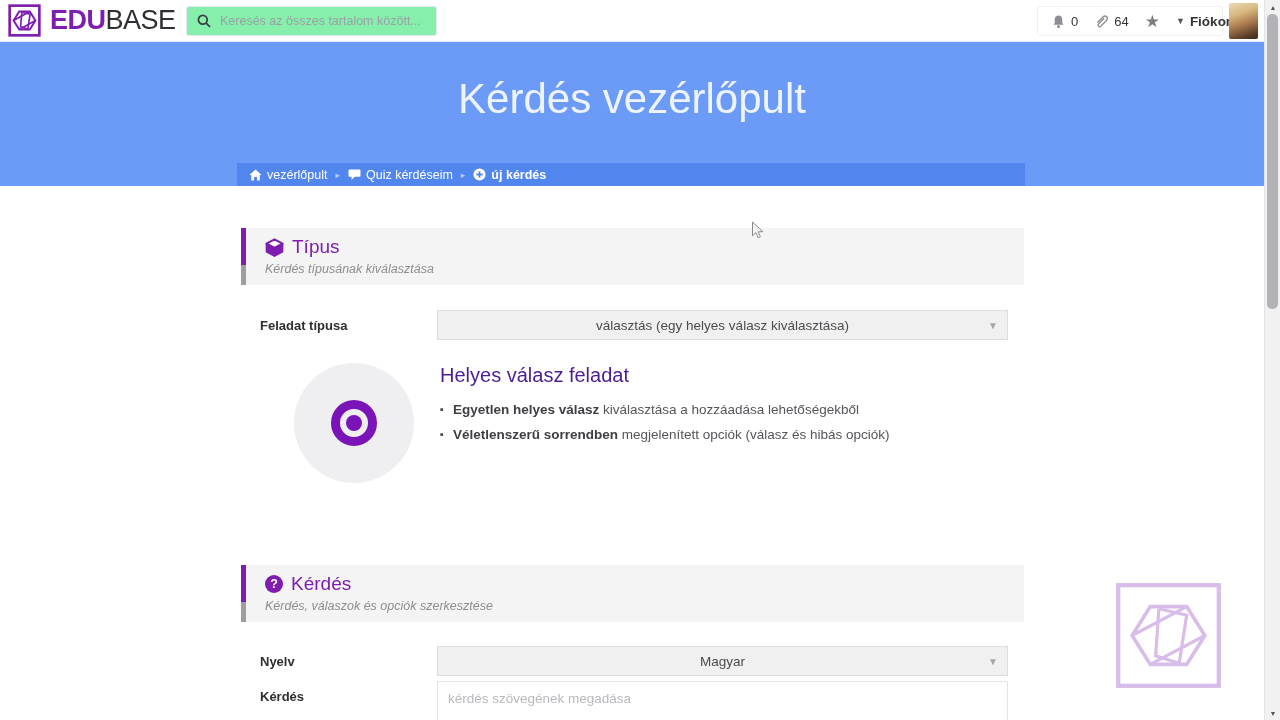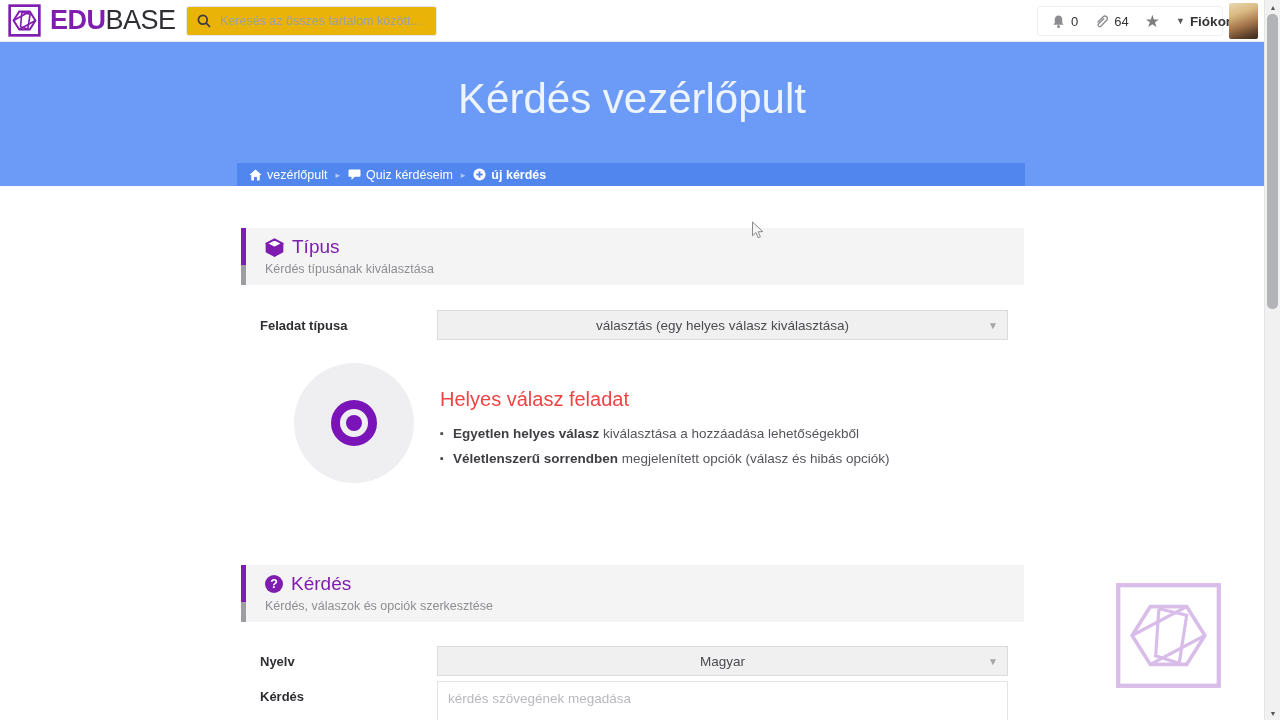--- a/index.html
+++ b/index.html
@@ -7,21 +7,21 @@
   body { font-family:"Liberation Sans", sans-serif; background:#ffffff; position:relative; }
 
   
   .app-header { position:absolute; top:0; left:0; width:1264px; height:42px; background:#ffffff;
                 border-bottom:1px solid #e7e9ec; display:flex; align-items:center; z-index:5; }
   .logo-mark { margin-left:8px; width:33px; height:33px; cursor:pointer; flex:0 0 auto; }
   .wordmark { margin-left:9px; font-size:27px; letter-spacing:-0.5px; cursor:pointer; white-space:nowrap; }
   .wordmark .edu { color:#7e1daf; font-weight:bold; }
   .wordmark .base { color:#2e2e33; font-weight:400; }
 
-  .search-box { position:absolute; left:186px; top:6px; width:251px; height:30px; background:#eab308;
+  .search-box { position:absolute; left:186px; top:6px; width:251px; height:30px; background:#86efac;
                 border:1px solid #e6e7ea; border-radius:3px; display:flex; align-items:center; padding:0 10px; }
   .search-box svg { flex:0 0 auto; }
   .search-box input { border:none; outline:none; background:transparent; margin-left:9px; width:100%;
                       font-size:12.5px; color:#555; font-family:"Liberation Sans", sans-serif; }
   .search-box input::placeholder { color:#9aa0a6; }
 
   .nav-group { position:absolute; left:1037px; top:6px; width:186px; height:30px; border:1px solid #f0f0f2;
                border-radius:3px; display:flex; align-items:center; padding:0 13px; gap:16px; background:#fff; }
   .nav-item { display:flex; align-items:center; gap:5px; cursor:pointer; }
   .nav-count { font-size:13px; color:#333; }
@@ -45,42 +45,42 @@
   
   .card { position:absolute; left:241px; width:783px; background:#fff; }
   .card-type { top:228px; }
   .card-question { top:565px; }
 
   .card-header { position:relative; background:#f4f4f5; height:57px; padding:8px 0 0 24px; }
   .edge-purple { position:absolute; left:0; top:0; width:5px; height:37px; background:#7e1daf; }
   .edge-gray   { position:absolute; left:0; top:37px; width:5px; height:20px; background:#9e9ea2; }
   .card-title-row { display:flex; align-items:center; gap:8px; }
   .card-title { color:#7e1daf; font-size:19px; font-weight:400;text-align:center; }
-  .card-sub { color:#8e8e92; font-size:12.5px; margin-top:4px; }
+  .card-sub { color:#8e8e92; font-size:12.5px; margin-top:4px;font-style:italic; }
   .q-badge { width:18px; height:18px; border-radius:50%; background:#7e1daf; color:#fff; font-size:12.5px;
              font-weight:bold; display:flex; align-items:center; justify-content:center; }
 
   .form-row { display:flex; margin-top:25px; }
   .form-row.tight { margin-top:5px; }
   .form-label { width:196px; padding-left:19px; padding-top:8px; font-size:13px; font-weight:bold; color:#2f2f33; }
   .select { position:relative; width:571px; height:30px; background:#f0f0f1; border:1px solid #dcdce0;
             display:flex; align-items:center; padding:0 10px 0 10px; font-size:13.5px; color:#4b4b50; cursor:pointer;justify-content:center; }
   .select-caret { position:absolute; right:9px; color:#a5a5aa; font-size:10px; }
   .q-textarea { width:571px; height:62px; border:1px solid #e3e3e6; background:#fff; resize:none; outline:none;
                 padding:9px 10px; font-size:13.5px; color:#444; font-family:"Liberation Sans", sans-serif; }
   .q-textarea::placeholder { color:#b8b8bd; }
 
   .type-info { display:flex; margin-top:23px; }
   .big-circle { margin-left:53px; width:120px; height:120px; border-radius:50%; background:#efeff1;
                 display:flex; align-items:center; justify-content:center; flex:0 0 auto; }
   .dot-circle { width:46px; height:46px; border:9px solid #7a14b8; border-radius:50%; position:relative; }
   .dot-circle::after { content:""; position:absolute; left:50%; top:50%; width:16px; height:16px; margin:-8px 0 0 -8px;
                        border-radius:50%; background:#7a14b8; }
   .info-block { margin-left:26px; padding-top:1px; }
-  .info-title { font-size:20px; font-weight:400; color:#ef4444;margin-top:24px; }
+  .info-title { font-size:20px; font-weight:400; color:#4c1d95; }
   .info-bullets { list-style:none; margin-top:15px; }
   .info-bullets li { font-size:13.5px; color:#55555a; margin-bottom:10px; }
   .info-bullets li::before { content:"▪"; color:#4a4a4e; font-size:11px; margin-right:9px; vertical-align:1px; }
   .info-bullets .b { font-weight:bold; color:#3e3e43; }
 
   
   .watermark { position:absolute; left:1115px; top:582px; width:107px; height:107px; pointer-events:none; }
 
   
   .scrollbar { position:absolute; right:0; top:0; width:16px; height:720px; background:#f1f1f2;

